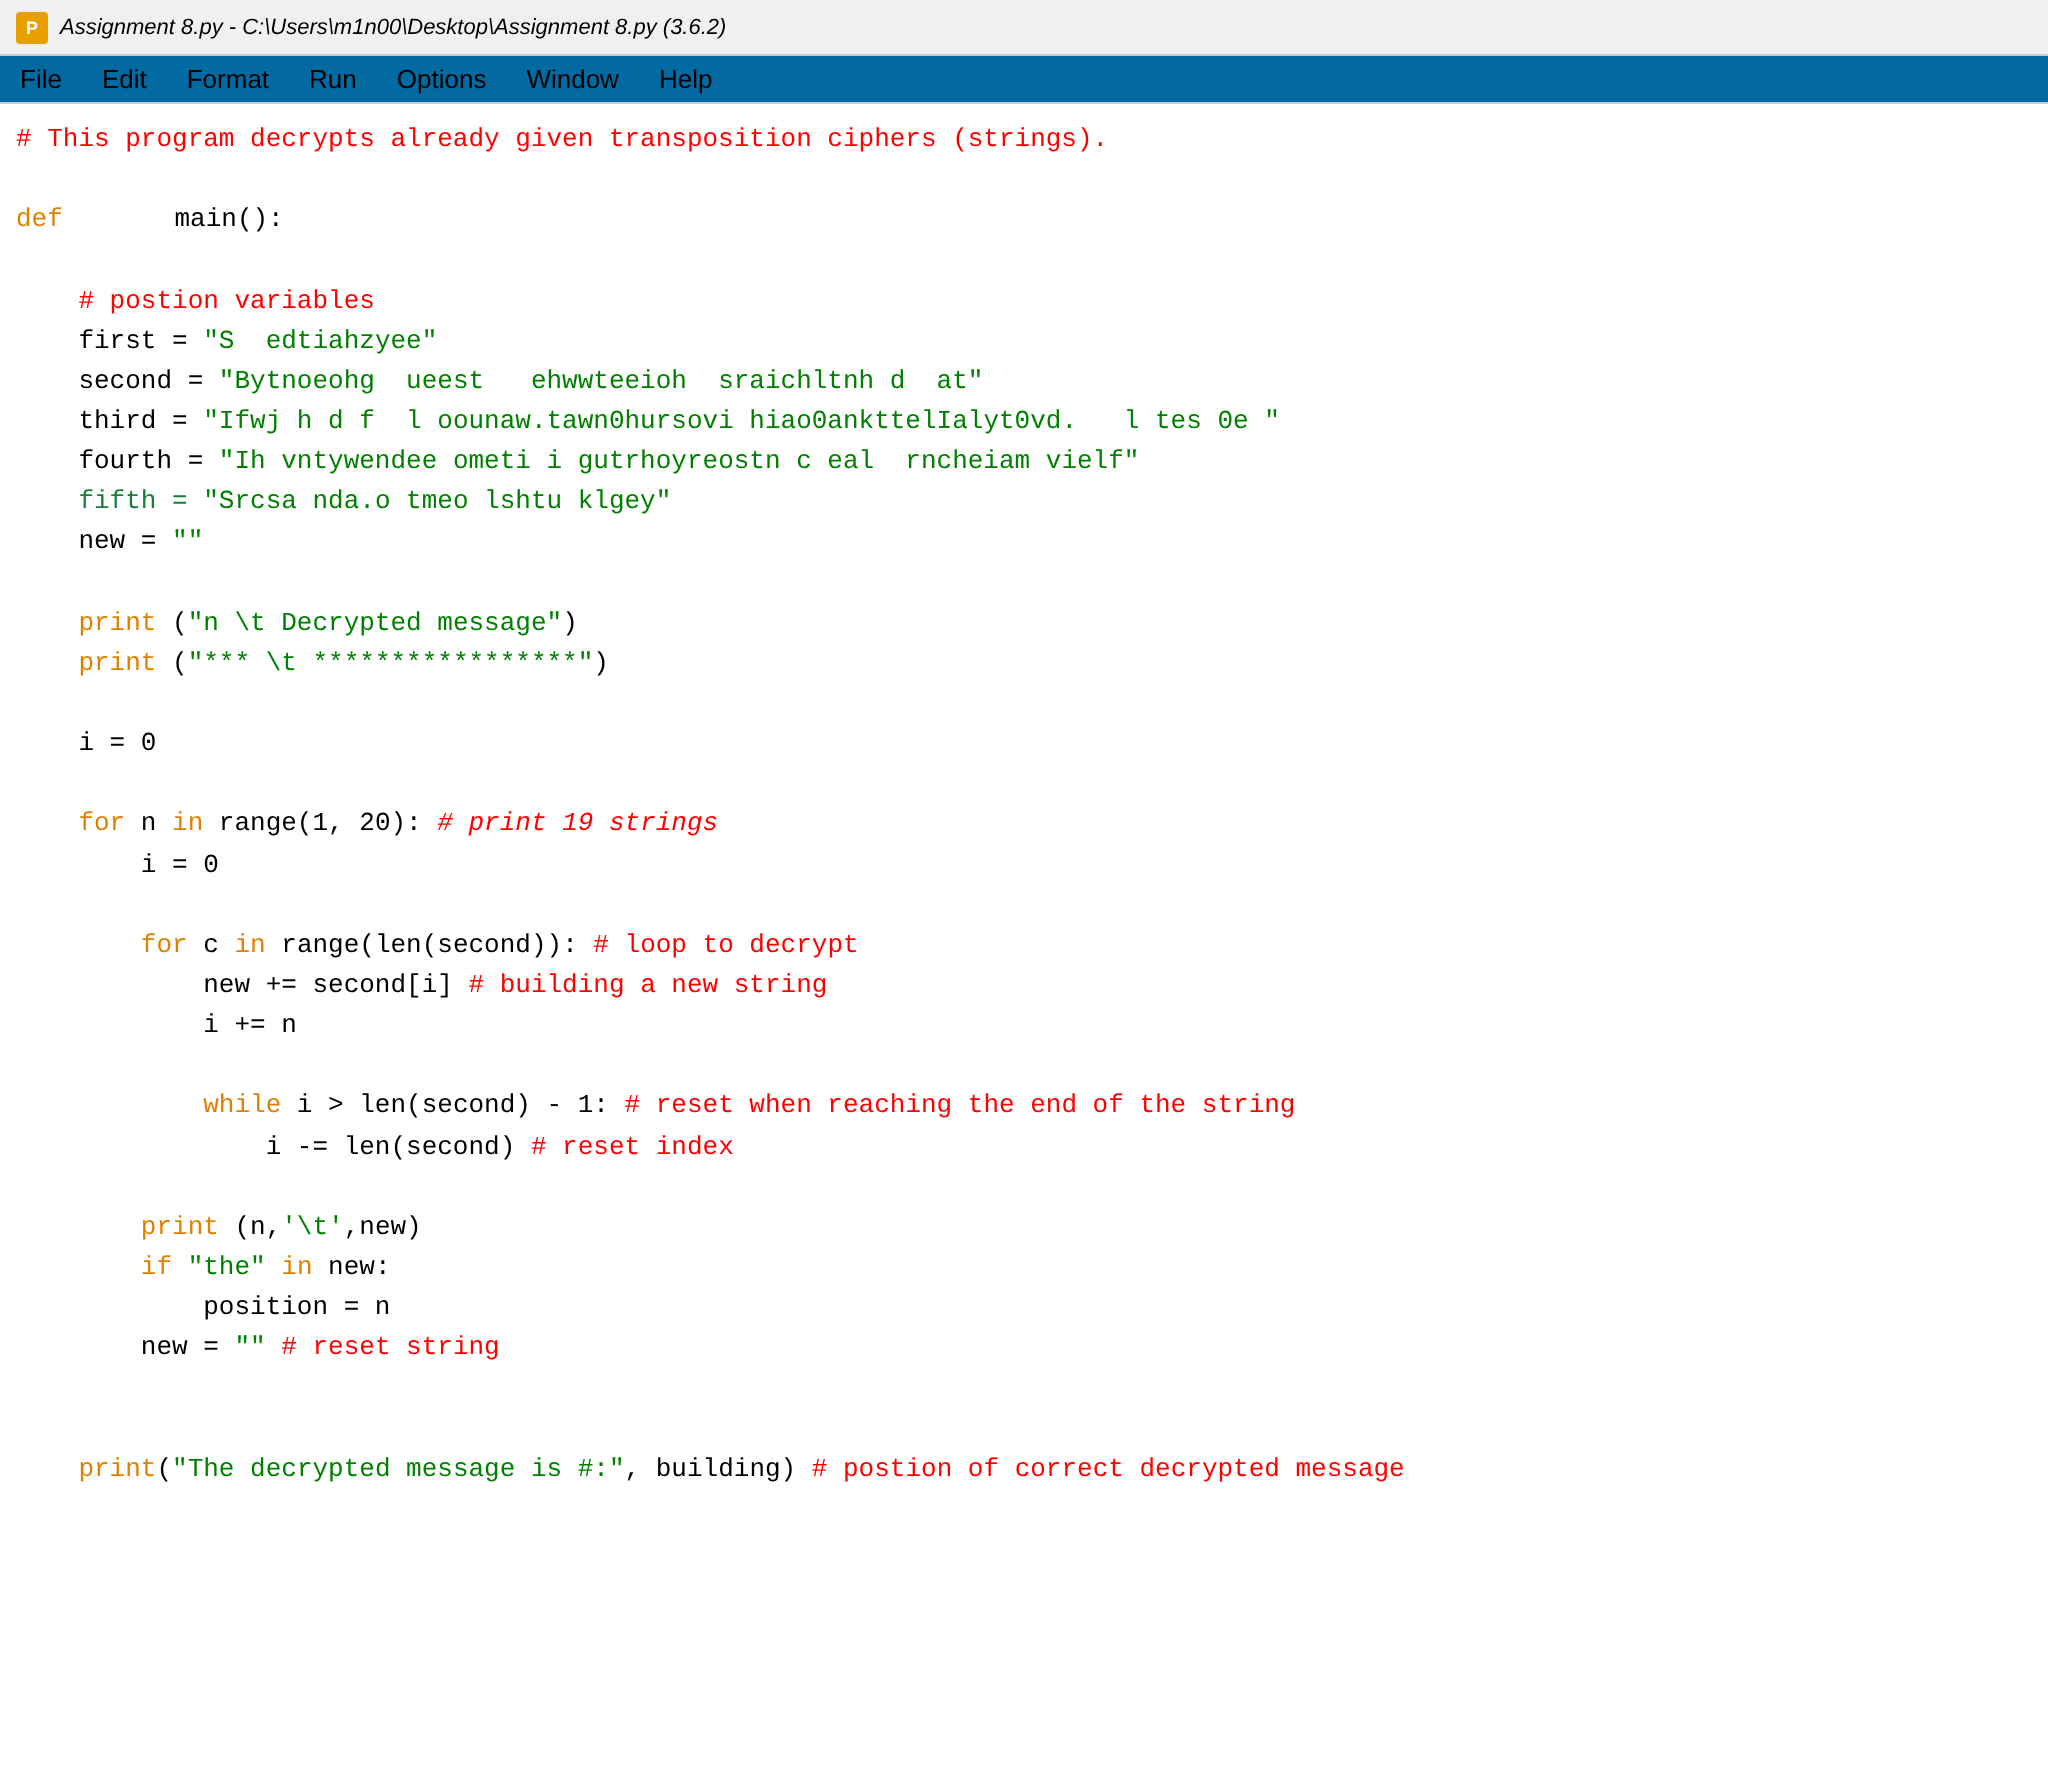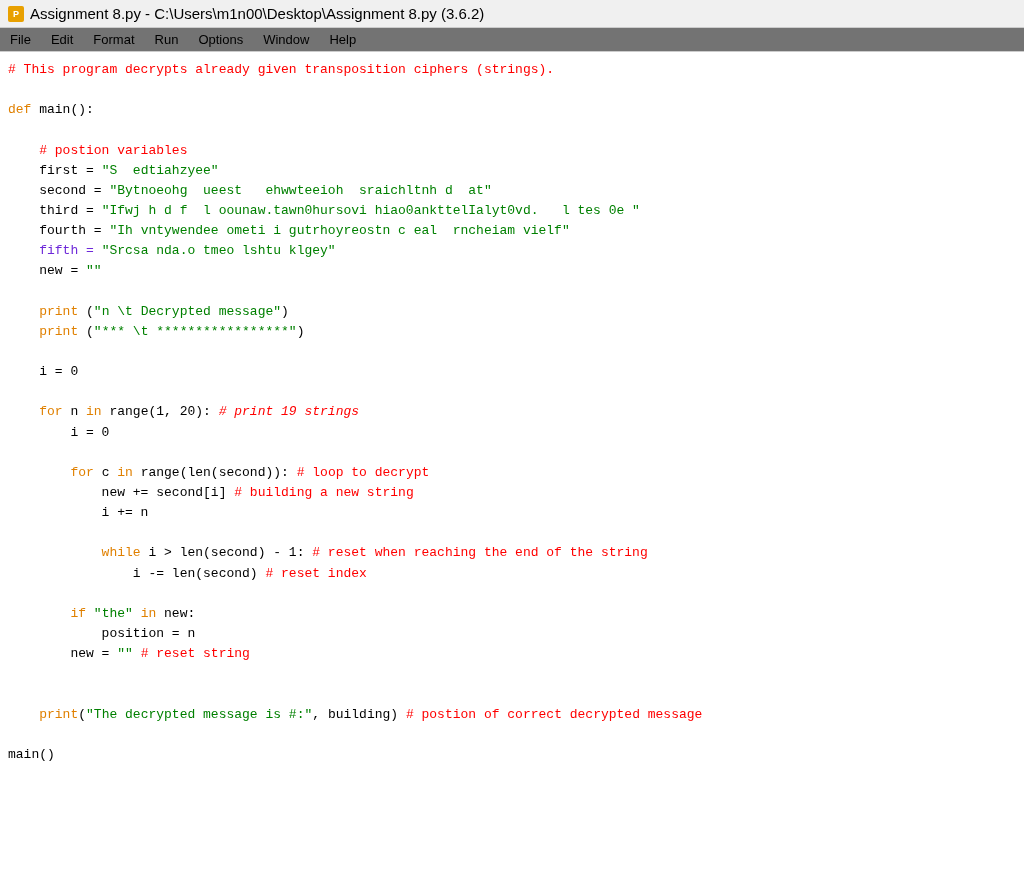--- a/index.html
+++ b/index.html
@@ -26,25 +26,26 @@
       background: #e8a000;
       border-radius: 2px;
       display: flex;
       align-items: center;
       justify-content: center;
       font-size: 9px;
       color: white;
       font-weight: bold;
     }
     .title-bar-text {
-      font-size: 15px;
+      font-size: 11px;
       color: #000;
+      font-style: italic;
     }
     .menu-bar {
-      background: #737373;
+      background: #0369a1;
       border-bottom: 1px solid #ccc;
       display: flex;
       align-items: center;
       height: 24px;
       font-family: 'Segoe UI', Arial, sans-serif;
       font-size: 13px;
     }
     .menu-item {
       padding: 2px 10px;
       cursor: pointer;
@@ -82,35 +83,35 @@
   <div class="menu-item">Window</div>
   <div class="menu-item">Help</div>
 </div>
 
 <div class="code-area">
 
 <div class="line"><span style="color:#ff0000;"># This program decrypts already given transposition ciphers (strings).</span></div>
 
 <div class="line"> </div>
 
-<div class="line"><span style="color:#e08000;">def</span><span style="color:#000;"> </span><span style="color:#000;">main</span><span style="color:#000;">():</span></div>
+<div class="line"><span style="color:#e08000;">def</span><span style="color:#000;"> </span><span style="color:#000;margin-left:48px;">main</span><span style="color:#000;">():</span></div>
 
 <div class="line"> </div>
 
 <div class="line"><span style="color:#ff0000;">    # postion variables</span></div>
 
 <div class="line"><span style="color:#000;">    first = </span><span style="color:#008000;">"S  edtiahzyee"</span></div>
 
 <div class="line"><span style="color:#000;">    second = </span><span style="color:#008000;">"Bytnoeohg  ueest   ehwwteeioh  sraichltnh d  at"</span></div>
 
 <div class="line"><span style="color:#000;">    third = </span><span style="color:#008000;">"Ifwj h d f  l oounaw.tawn0hursovi hiao0ankttelIalyt0vd.   l tes 0e "</span></div>
 
 <div class="line"><span style="color:#000;">    fourth = </span><span style="color:#008000;">"Ih vntywendee ometi i gutrhoyreostn c eal  rncheiam vielf"</span></div>
 
-<div class="line"><span style="color:#6d28d9;">    fifth = </span><span style="color:#008000;">"Srcsa nda.o tmeo lshtu klgey"</span></div>
+<div class="line"><span style="color:#15803d;">    fifth = </span><span style="color:#008000;">"Srcsa nda.o tmeo lshtu klgey"</span></div>
 
 <div class="line"><span style="color:#000;">    new = </span><span style="color:#008000;">""</span></div>
 
 <div class="line"> </div>
 
 <div class="line"><span style="color:#e08000;">    print </span><span style="color:#000;">(</span><span style="color:#008000;">"n \t Decrypted message"</span><span style="color:#000;">)</span></div>
 
 <div class="line"><span style="color:#e08000;">    print </span><span style="color:#000;">(</span><span style="color:#008000;">"*** \t *****************"</span><span style="color:#000;">)</span></div>
 
 <div class="line"> </div>
@@ -132,30 +133,30 @@
 <div class="line"><span style="color:#000;">            i += n</span></div>
 
 <div class="line"> </div>
 
 <div class="line"><span style="color:#e08000;">            while</span><span style="color:#000;"> i &gt; len(second) - 1: </span><span style="color:#ff0000;"># reset when reaching the end of the string</span></div>
 
 <div class="line"><span style="color:#000;">                i -= len(second) </span><span style="color:#ff0000;"># reset index</span></div>
 
 <div class="line"> </div>
 
+<div class="line"><span style="color:#e08000;">        print </span><span style="color:#000;">(n,</span><span style="color:#008000;">'\t'</span><span style="color:#000;">,new)</span></div>
 
 <div class="line"><span style="color:#e08000;">        if </span><span style="color:#008000;">"the"</span><span style="color:#e08000;"> in</span><span style="color:#000000;"> new:</span></div>
 
 <div class="line"><span style="color:#000;">            position = n</span></div>
 
 <div class="line"><span style="color:#000;">        new = </span><span style="color:#008000;">""</span><span style="color:#000;"> </span><span style="color:#ff0000;"># reset string</span></div>
 
 <div class="line"> </div>
 
 <div class="line"> </div>
 
 <div class="line"><span style="color:#e08000;">    print</span><span style="color:#000;">(</span><span style="color:#008000;">"The decrypted message is #:"</span><span style="color:#000;">, building) </span><span style="color:#ff0000;text-align:center;"># postion of correct decrypted message</span></div>
 
 <div class="line"> </div>
 
-<div class="line"><span style="color:#000;">main()</span></div>
 
 </div>
 
 </body></html>

